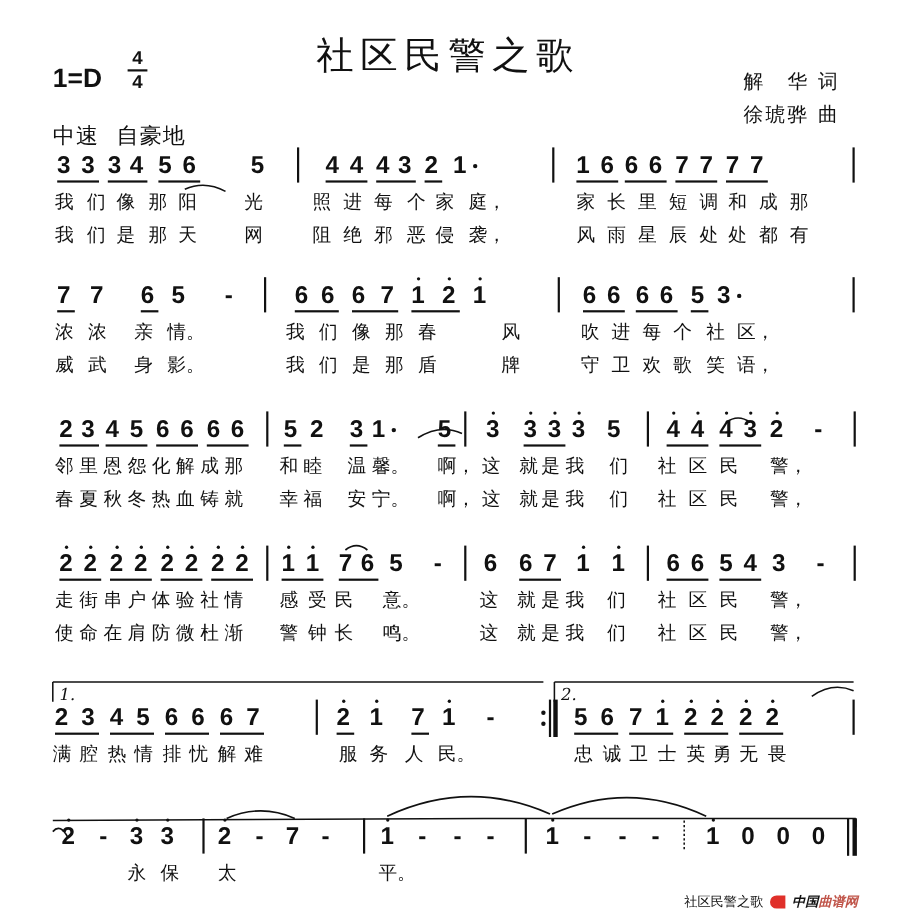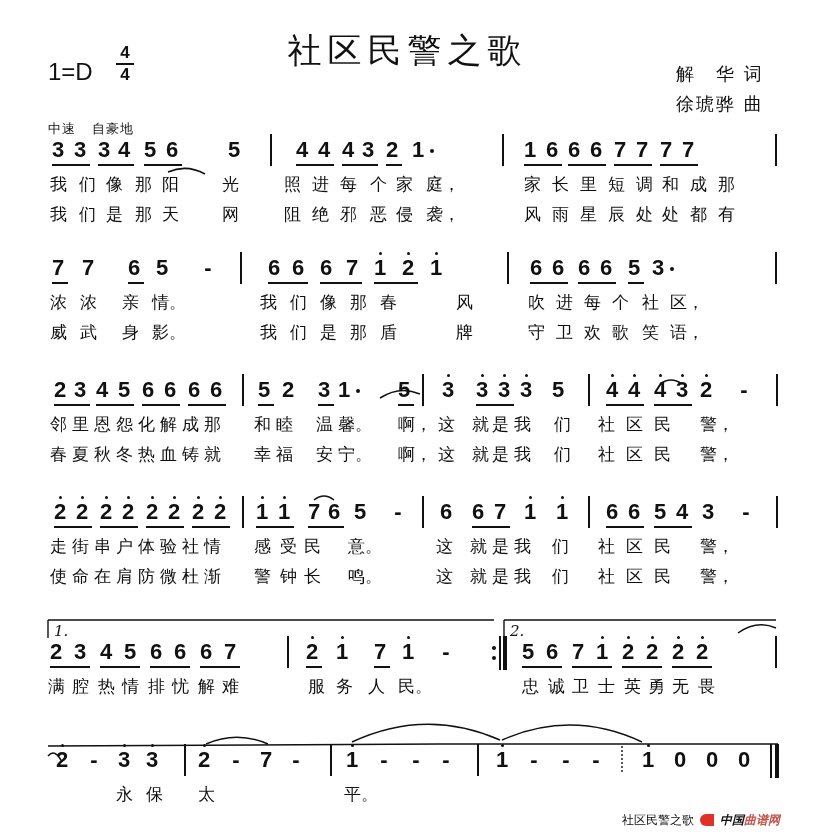--- a/index.html
+++ b/index.html
@@ -2,25 +2,25 @@
 <html><head>
 <meta charset="utf-8">
 <style>
   html, body { margin: 0; padding: 0; background: #ffffff; }
   body { width: 815px; height: 839px; position: relative; overflow: hidden;
          font-family: "DejaVu Sans", sans-serif; color: #111; }
   .abs { position: absolute; }
   #title { left: 0; width: 815px; top: 28px; text-align: center;
            font-family: "DejaVu Serif", serif; font-size: 34px; letter-spacing: 6px; }
   #key { left: 48px; top: 58px; font-family: "Liberation Sans", sans-serif;
-         font-weight: normal; font-size: 24px; }
+         font-weight: bold; font-size: 24px; }
   #timesig { left: 116px; top: 44px; width: 18px; text-align: center;
              font-family: "Liberation Sans", sans-serif; font-weight: bold; font-size: 17px; line-height: 18px; }
   #timesig .bar { height: 2px; background: #111; margin: 1px 0; }
-  #tempo { left: 48px; top: 120px; font-size: 13px; letter-spacing: 1px; text-align: right; }
+  #tempo { left: 48px; top: 110px; font-size: 20px; letter-spacing: 1px; text-align: right; }
   #tempo span + span { margin-left: 16px; }
   .credit { font-family: "DejaVu Serif", serif; font-size: 18px; letter-spacing: 2px; }
   #lyricist { left: 676px; top: 62px; }
   #composer { left: 676px; top: 92px; }
   .note { position: absolute; font-family: "Liberation Sans", sans-serif; font-weight: bold;
           font-size: 22px; width: 16px; text-align: center; line-height: 24px; }
   .dot-up { position: absolute; width: 3px; height: 3px; border-radius: 50%; background: #111; }
   .aug { position: absolute; width: 4px; height: 4px; border-radius: 50%; background: #111; }
   .beam { position: absolute; height: 1.6px; background: #111; }
   .barline { position: absolute; width: 1.6px; background: #111; }

